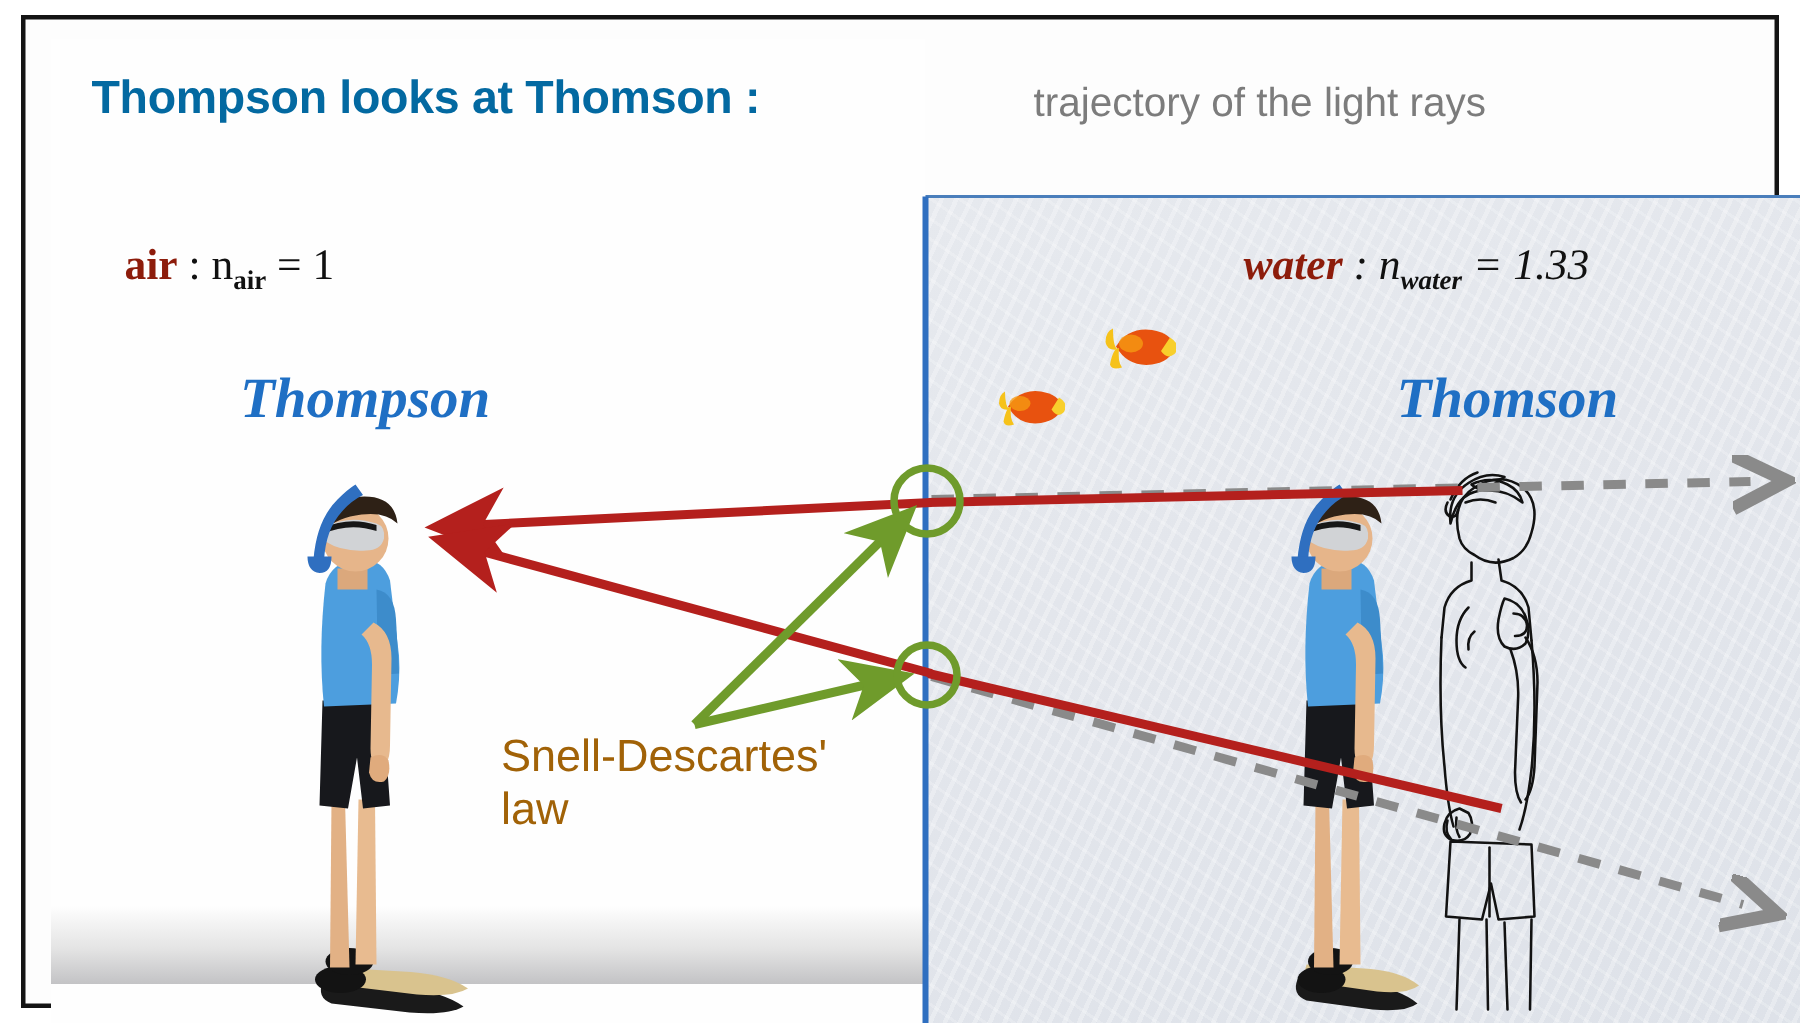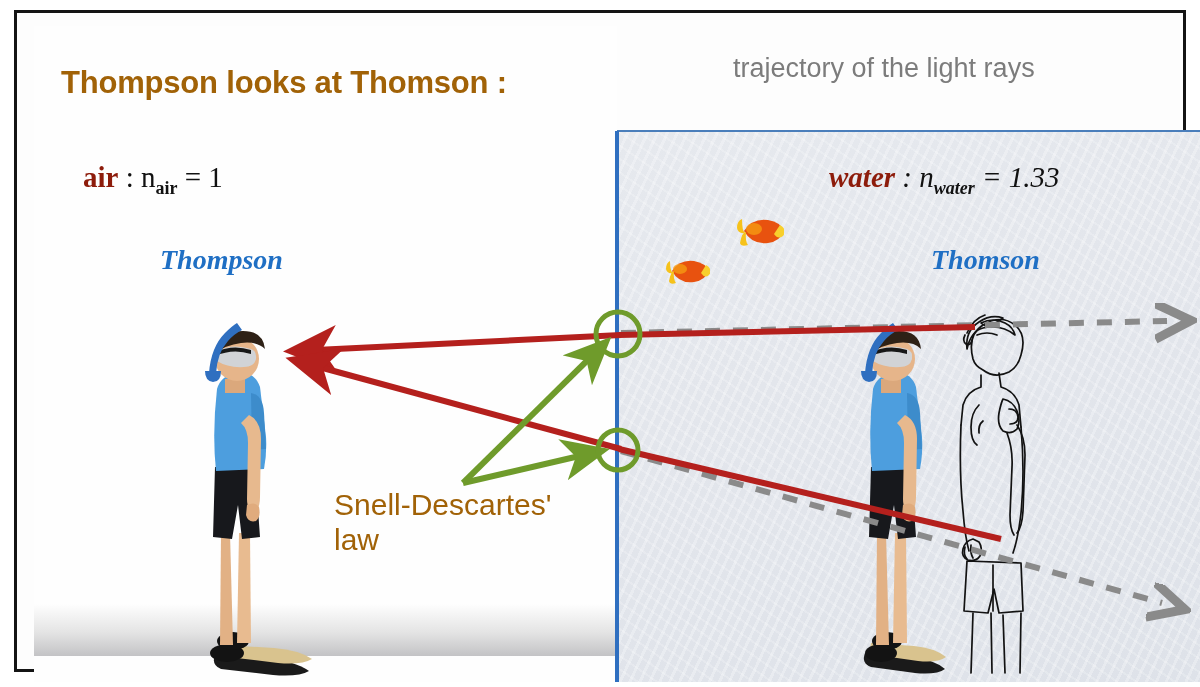--- a/index.html
+++ b/index.html
@@ -59,34 +59,33 @@
   .interface-line {
     position: absolute;
     left: 598px; top: 118px;
     width: 4px; height: 551px;
     background: #2f6fc0;
   }
 
   
   .title {
     position: absolute;
-    left: 44px; top: 52px;
+    left: 44px; top: 34px;
     font-size: 31px;
     font-weight: bold;
-    color: #a16207;
+    color: #0369a1;
     letter-spacing: -0.2px;
     white-space: nowrap;
   }
   .subtitle {
     position: absolute;
     left: 672px; top: 40px;
     font-size: 27px;
     color: #7c7c7c;
     white-space: nowrap;
-    margin-left: 44px;
   }
   .medium-label {
     position: absolute;
     font-family: "Liberation Serif", serif;
     font-size: 29px;
     color: #111111;
     white-space: nowrap;
   }
   .medium-label .med-name {
     color: #8d1c0b;
@@ -94,21 +93,21 @@
   }
   .medium-label .nsym { font-size: 29px; }
   .medium-label sub { font-size: 0.62em; font-weight: bold; }
   #air-label  { left: 66px;  top: 148px; }
   #water-label{ left: 812px; top: 148px; font-style: italic; }
 
   .person-name {
     position: absolute;
     font-family: "Liberation Serif", serif;
     font-style: italic;
-    font-size: 28px;
+    font-size: 38px;
     font-weight: bold;
     color: #1f6fc4;
     white-space: nowrap;
   }
   #name-thompson { left: 143px; top: 231px; }
   #name-thomson  { left: 914px; top: 231px; }
 
   .snell-note {
     position: absolute;
     left: 317px; top: 474px;

